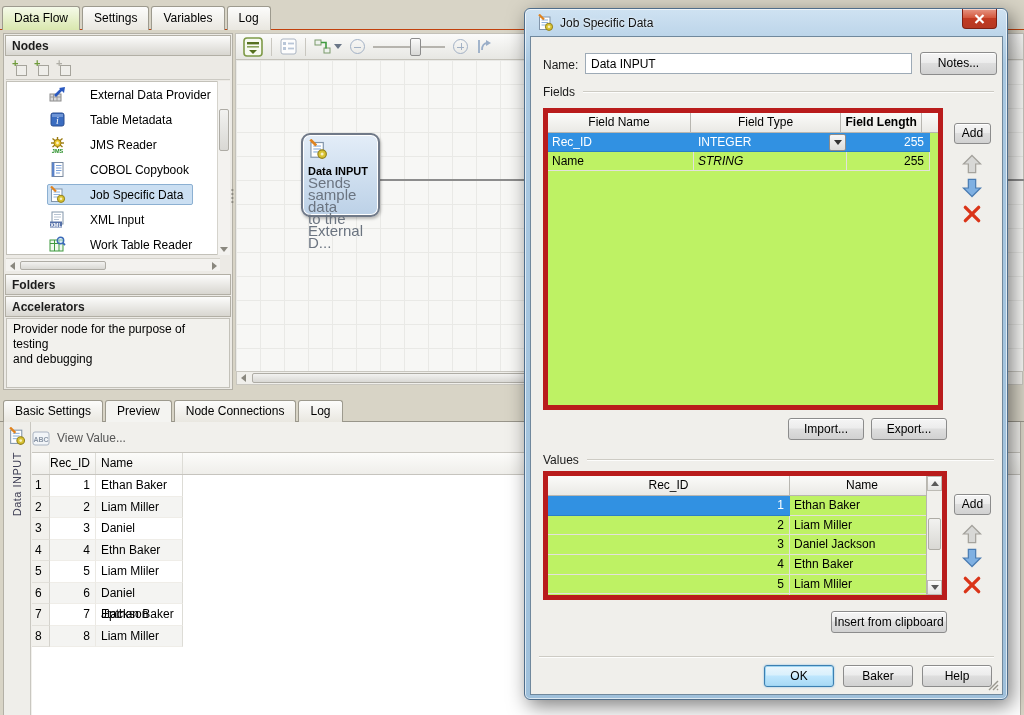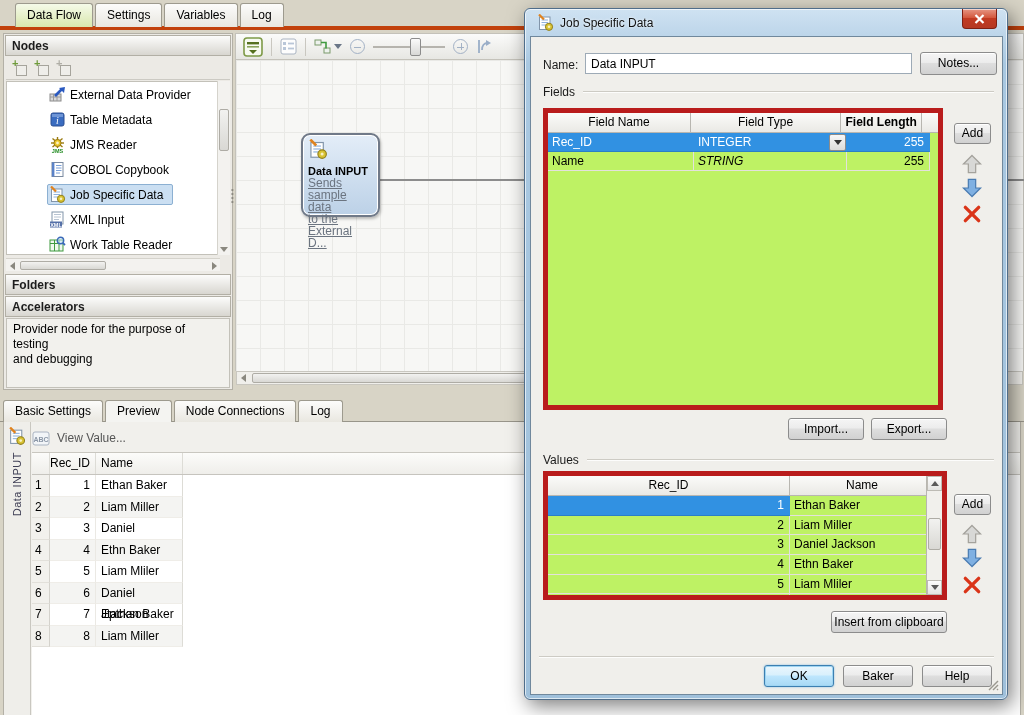--- a/index.html
+++ b/index.html
@@ -26,56 +26,56 @@
   .tri-up   { width:0;height:0;border-left:4px solid transparent;border-right:4px solid transparent;border-bottom:5px solid #5a5a5a; }
   .tri-down { width:0;height:0;border-left:4px solid transparent;border-right:4px solid transparent;border-top:5px solid #5a5a5a; }
   .tri-left { width:0;height:0;border-top:4px solid transparent;border-bottom:4px solid transparent;border-right:5px solid #5a5a5a; }
   .tri-right{ width:0;height:0;border-top:4px solid transparent;border-bottom:4px solid transparent;border-left:5px solid #5a5a5a; }
   .sc-btn { position:absolute; background:linear-gradient(#fdfdfd,#e4e4e2); border:1px solid #bdbbb4;
             display:flex; align-items:center; justify-content:center; }
   .sc-thumb { position:absolute; background:linear-gradient(#f2f2f0,#d9d8d4); border:1px solid #aeaca5; border-radius:2px; }
 
   
   .top-tabbar { position:absolute; left:0; top:0; width:100%; height:30px; background:#d8d4c6;
-                border-bottom:4px solid #c2410c; display:flex; align-items:flex-end; padding-left:15px; }
+                border-bottom:1px solid #c2410c; display:flex; align-items:flex-end; padding-left:2px; }
   .top-tabbar .tab { margin-bottom:-1px; }
 
   
   .left-panel { position:absolute; left:3px; top:33px; width:230px; height:357px;
                 background:#eceae5; border:1px solid #b3b0a6; }
   .nodes-toolbar { position:absolute; left:2px; top:23px; width:224px; height:23px;
                    border-bottom:1px solid #cccac3; display:flex; align-items:center; gap:7px; padding-left:6px; }
   .tool-sq { position:relative; width:15px; height:15px; }
   .tool-sq .bx { position:absolute; right:0; bottom:0; width:11px; height:11px; border:1px solid #a6a49c; background:#efeeea; }
   .tool-sq .pl { position:absolute; left:0; top:-4px; font-weight:bold; font-size:11px; color:#6f9b3c; }
   .tool-sq.dim .pl { color:#b0aea6; }
   .nodes-list { position:absolute; left:2px; top:47px; width:216px; height:174px;
                 background:#fff; border:1px solid #c3c1b9; overflow:hidden; }
   .node-item { height:25px; display:flex; align-items:center; padding-left:40px; }
-  .node-item .sel-wrap { display:flex; align-items:center; gap:4px; padding:2px 10px 2px 2px; border-radius:2px; }
+  .node-item .sel-wrap { display:flex; align-items:center; gap:24px; padding:2px 10px 2px 2px; border-radius:2px; }
   .node-item.sel .sel-wrap { background:#cbdff2; border:1px solid #8cb0d2; padding:1px 9px 1px 1px; }
   .icon16 { width:17px; height:17px; flex:0 0 17px; }
   .nl-vscroll { position:absolute; right:2px; top:47px; width:13px; height:174px; background:#f3f2ef; border-left:1px solid #d5d3cc; }
   .nl-hscroll { position:absolute; left:2px; top:224px; width:214px; height:13px; background:#f3f2ef; border-top:1px solid #d5d3cc; }
   .desc-box { position:absolute; left:2px; top:284px; width:224px; height:70px;
               background:#f2f1ed; border:1px solid #c3c1b9; padding:3px 6px; font-size:12px; line-height:15px; overflow:hidden; }
 
   
   .canvas-toolbar { position:absolute; left:235px; top:33px; width:789px; height:27px;
                     background:linear-gradient(#fbfbfa,#e7e7e3); border:1px solid #c4c2ba;
                     display:flex; align-items:center; gap:8px; padding-left:7px; }
   .canvas-area { position:absolute; left:235px; top:60px; width:789px; height:311px; background:#f7f7f5;
                  background-image:linear-gradient(to right,#e9e9e6 1px,transparent 1px),
                                   linear-gradient(to bottom,#e9e9e6 1px,transparent 1px);
                  background-size:24px 24px; border-left:1px solid #c4c2ba; border-right:1px solid #c4c2ba; }
   .flow-node { position:absolute; left:65px; top:73px; width:79px; height:84px; border:2px solid #707988;
                border-radius:9px; background:linear-gradient(#e3edf8,#bcd1e7);
                box-shadow:inset 0 0 0 1px #fff, 1px 2px 3px rgba(0,0,0,.25); padding:4px 5px; }
   .flow-node .ttl { font-weight:bold; font-size:11px; margin-top:3px; }
-  .flow-node .dsc { font-size:12px; color:#6b7480; line-height:12px;text-decoration:underline; }
+  .flow-node .dsc { font-size:15px; color:#6b7480; line-height:12px; }
   .conn-line { position:absolute; left:144px; top:119px; width:700px; height:2px; background:#8c8c8c; }
   .canvas-hscroll { position:absolute; left:236px; top:371px; width:787px; height:14px; background:#f0efeb; border:1px solid #c9c7c0; }
   .zoom-circle { width:15px; height:15px; border:1px solid #a3b2c6; border-radius:50%; position:relative; }
   .zoom-circle i { position:absolute; left:3px; top:6.5px; width:7px; height:1.6px; background:#a3b2c6; }
   .zoom-circle.plus i.v { left:6.6px; top:3px; width:1.6px; height:7px; }
   .slider { position:relative; width:72px; height:18px; }
   .slider .track { position:absolute; left:0; right:0; top:8px; height:2px; background:#b6b4ae; }
   .slider .thumb { position:absolute; left:37px; top:0; width:11px; height:18px; border:1px solid #8c8c8c; border-radius:2px;
                    background:linear-gradient(#fafafa,#d8d8d6); }
 

